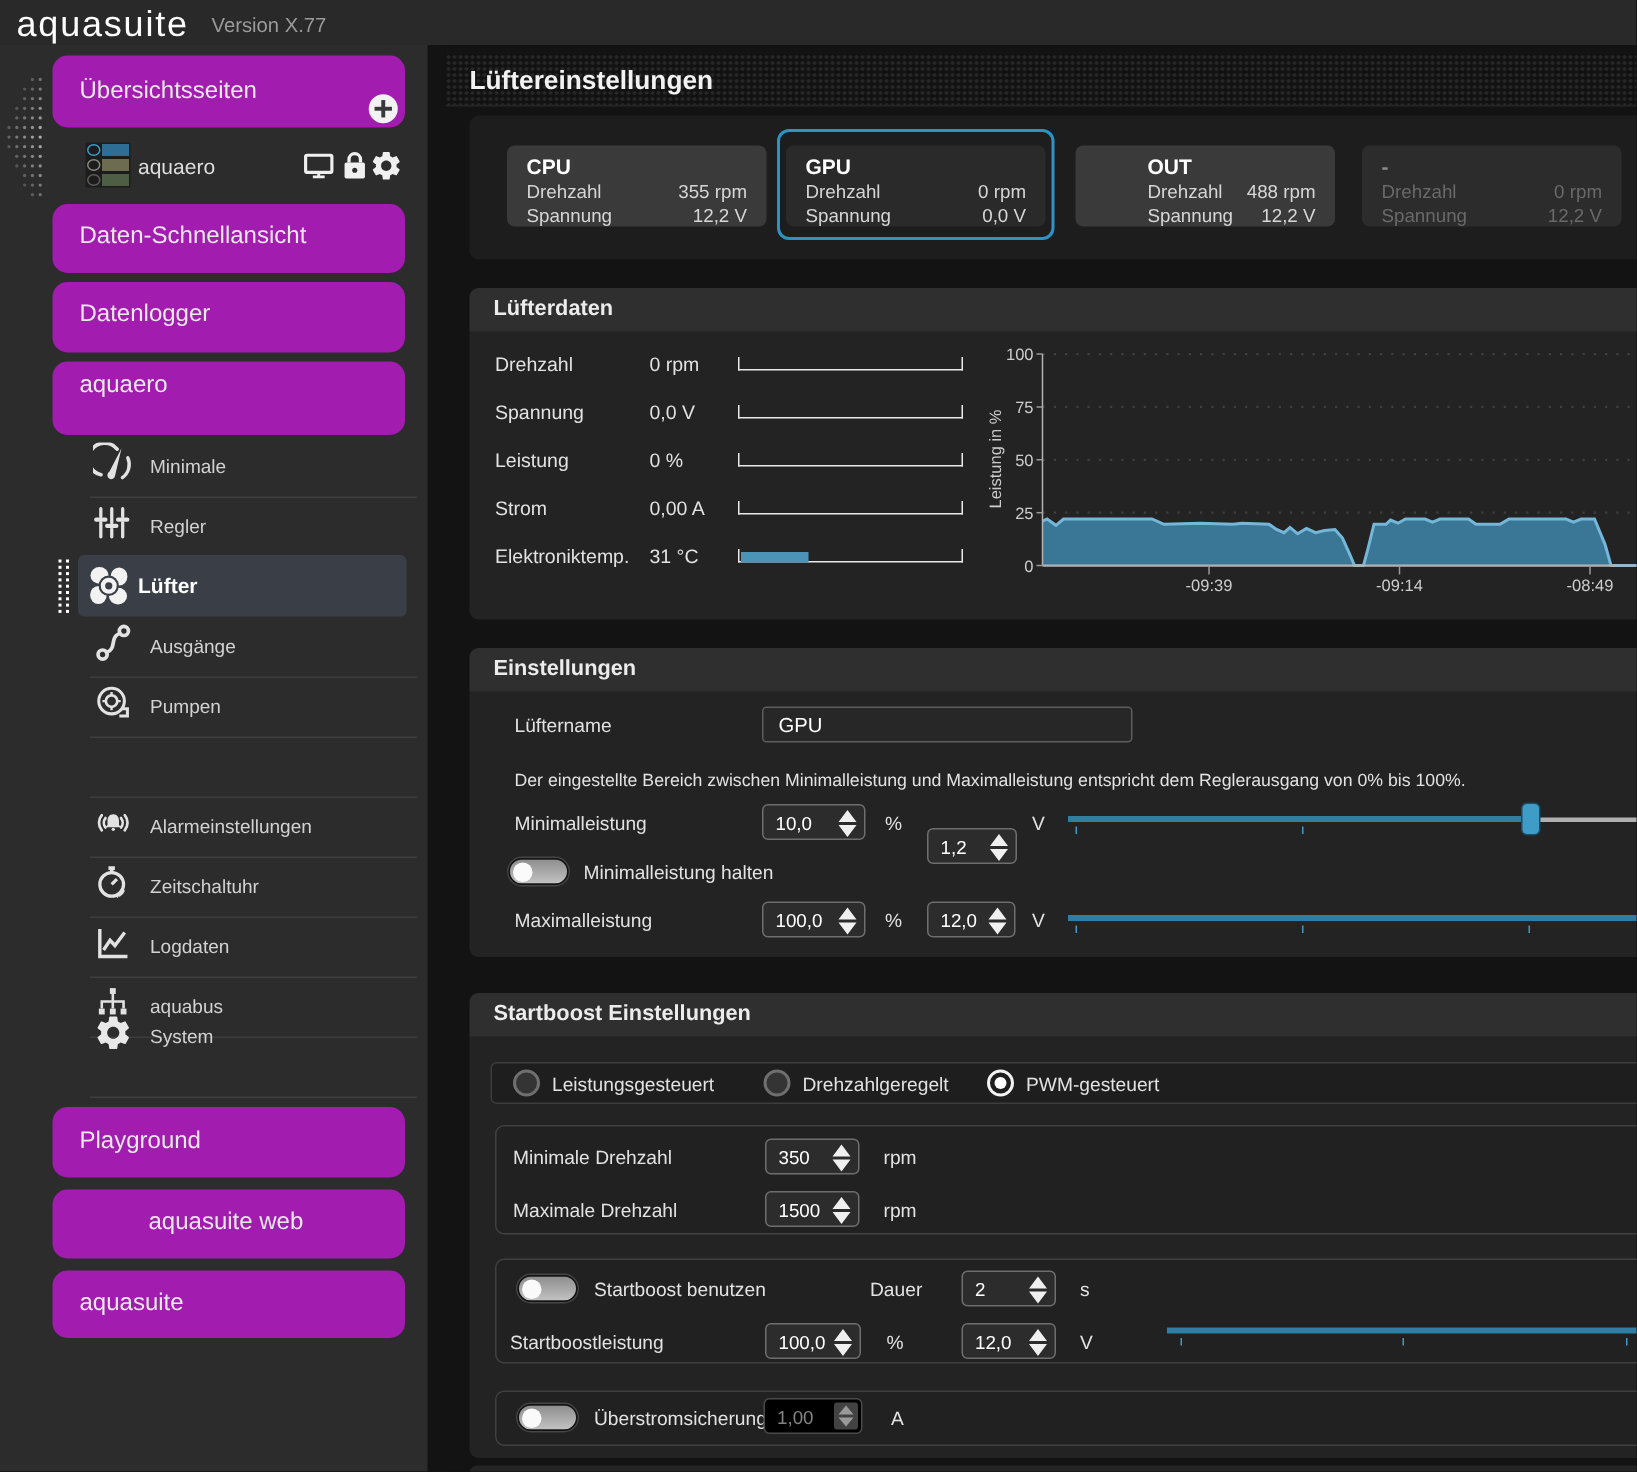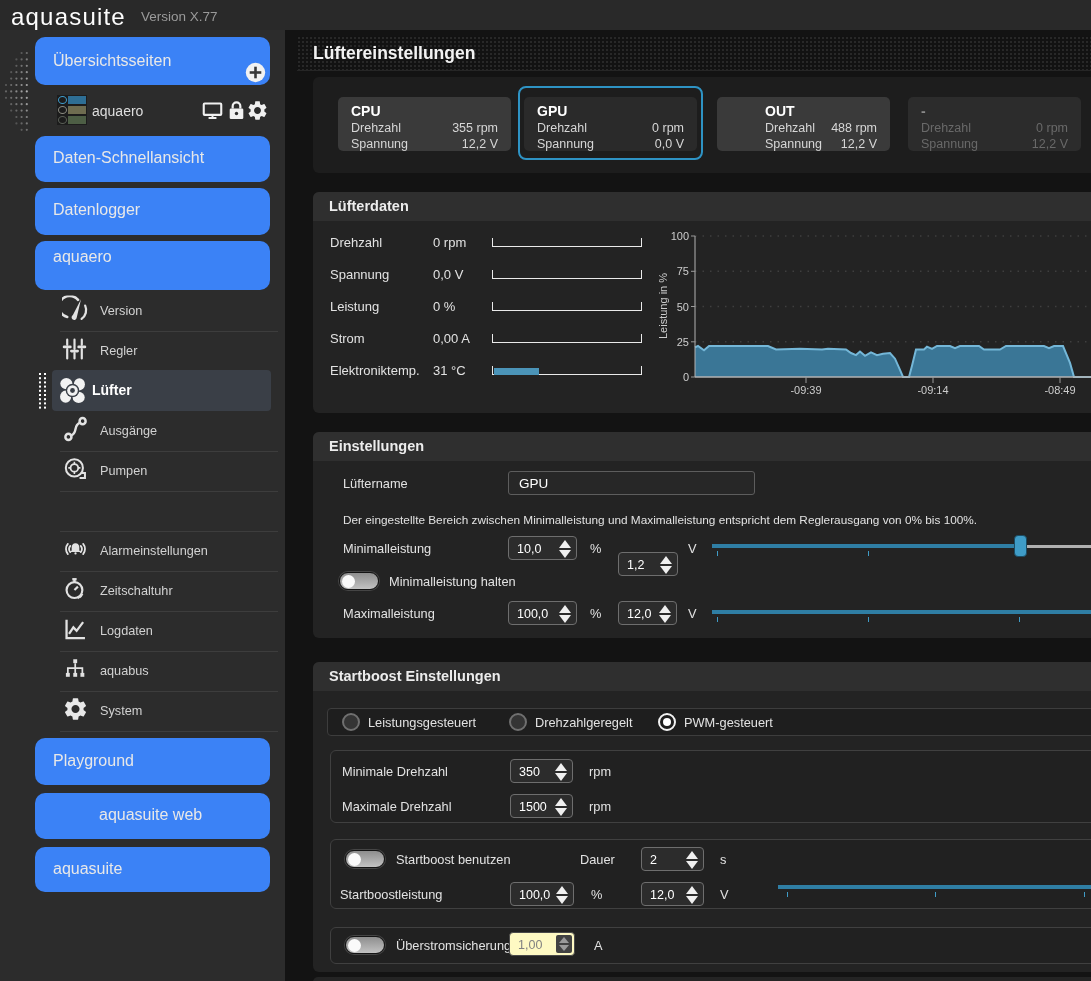--- a/index.html
+++ b/index.html
@@ -6,21 +6,21 @@
 html,body { width:1091px; height:981px; background:#131313; overflow:hidden;
   font-family:"Liberation Sans", sans-serif; position:relative; color:#e0e0e0; }
 .abs { position:absolute; }
 
 #topbar { position:absolute; left:0; top:0; width:1091px; height:30px; background:#292929; }
 #leftcol { position:absolute; left:0; top:30px; width:285px; height:951px; background:#2c2c2c; }
 #logo { position:absolute; left:11px; top:3px; font-size:24px; font-weight:400; color:#fdfdfd; letter-spacing:1.2px; }
 #ver { position:absolute; left:141px; top:9px; font-size:13.5px; color:#9a9a9a; }
 
 #sidebar { position:absolute; left:8px; top:31px; width:277px; height:947px; }
-.sbox { position:absolute; left:27px; width:235px; background:#3b82f6; border-radius:10px; }
+.sbox { position:absolute; left:27px; width:235px; background:#a21caf; border-radius:10px; }
 .sbox .t { position:absolute; left:18px; font-size:16px; color:#e8e8e8; }
 .subrow { position:absolute; left:27px; width:235px; height:40px; }
 .subrow .lbl { position:absolute; left:65px; top:50%; transform:translateY(-50%); font-size:12.7px; color:#d2d2d2; }
 .subrow .ic { position:absolute; left:27px; top:50%; transform:translateY(-50%); }
 .sep { position:absolute; left:52px; width:218px; height:1px; background:#3d3d3d; }
 #selrow { position:absolute; left:44px; top:339px; width:219px; height:41px; background:#3a3f47; border-radius:4px; }
 
 #main { position:absolute; left:297px; top:31px; width:794px; height:950px; background:#131313; }
 #titlestrip { position:absolute; left:0; top:5px; width:794px; height:35px; background:#121212;
   background-image:radial-gradient(circle, #282828 1px, rgba(0,0,0,0) 1.3px); background-size:4px 4px; border-bottom:1px solid #262626; }
@@ -49,21 +49,21 @@
 .toggle .knob { position:absolute; left:2px; top:1.5px; width:13px; height:13px; border-radius:50%; background:#fafafa; }
 .slider { position:absolute; height:22px; }
 .str { position:absolute; top:9px; height:4px; background:#2f7ea4; }
 .sgr { position:absolute; top:10px; height:3px; background:#b0b0b0; }
 .shandle { position:absolute; top:0; width:13px; height:22px; background:#3f9cc7; border:1px solid #1b4c63; border-radius:4px; }
 .stick { position:absolute; top:16px; width:1px; height:5px; background:#3f9cc7; }
 .radio { position:absolute; width:18px; height:18px; border-radius:50%; border:2px solid #6f6f6f; background:#343434; }
 .radio.on { border:2px solid #f2f2f2; background:#1d1d1d; }
 .radio.on::after { content:""; position:absolute; left:3px; top:3px; width:8px; height:8px; border-radius:50%; background:#ffffff; }
 .gbox { position:absolute; left:17px; width:1060px; border:1px solid #404040; border-radius:6px; background:#212121; }
-.spin.dis { border:1px solid #4a4a4a; background:#fef9c3; }
+.spin.dis { border:1px solid #4a4a4a; background:#000000; }
 .spin.dis .v { color:#828282; }
 .darr { position:absolute; right:2px; top:2px; width:16px; height:18px; background:#424242; border-radius:2px; }
 .dtri-u { display:block; position:absolute; left:3px; top:2px; width:0; height:0; border-left:5px solid rgba(0,0,0,0); border-right:5px solid rgba(0,0,0,0); border-bottom:6px solid #9a9a9a; }
 .dtri-d { display:block; position:absolute; left:3px; top:10px; width:0; height:0; border-left:5px solid rgba(0,0,0,0); border-right:5px solid rgba(0,0,0,0); border-top:6px solid #9a9a9a; }
 </style>
 </head>
 <body>
 <div id="leftcol"></div>
 <div id="topbar">
     <span id="logo">aquasuite</span>
@@ -119,21 +119,21 @@
   <div class="sep" style="top:620px;"></div>
   <div class="sep" style="top:660px;"></div>
   <div class="sep" style="top:700px;"></div>
 
   <div class="subrow" style="top:260px;">
       <span class="ic"><svg width="27" height="27" viewBox="0 0 24 24" fill="none" stroke="#e2e2e2" stroke-width="2.2" stroke-linecap="round">
           <path d="M4.7 19.1 A9.5 9.5 0 1 1 14.3 3.9"></path>
           <path d="M20.6 9 A9.5 9.5 0 0 1 17.4 20.8" stroke-width="2"></path>
           <path d="M16.9 3.4 L13.1 19.6 A2.3 2.3 0 1 1 9.7 17.4 Z" fill="#e2e2e2" stroke="none"></path>
         </svg></span>
-      <span class="lbl">Version</span>
+      <span class="lbl">Minimale</span>
     </div>
   <div class="subrow" style="top:300px;">
       <span class="ic"><svg width="25" height="25" viewBox="0 0 24 24" stroke="#e2e2e2" stroke-width="2.1" stroke-linecap="round">
           <path d="M5 3v5M5 12v9M12 3v9M12 16v5M19 3v5M19 12v9"></path>
           <path d="M2 10h6M9 14h6M16 10h6" stroke-width="2.6"></path>
         </svg></span>
       <span class="lbl">Regler</span>
     </div>
   <div id="selrow">
     <svg class="abs" style="left:-14px;top:2px;" width="12" height="37" viewBox="0 0 12 37">
@@ -224,21 +224,21 @@
             <rect x="3.6" y="15.6" width="3.6" height="3.6"></rect>
             <rect x="10.4" y="15.6" width="3.6" height="3.6"></rect>
             <rect x="17" y="15.6" width="3.6" height="3.6"></rect>
           </g>
           <g stroke="#e2e2e2" stroke-width="1.6" fill="none">
             <path d="M12.2 6.6v4.6M5.4 15.6v-4.4h13.4v4.4M12.2 11.2v4.4"></path>
           </g>
         </svg></span>
       <span class="lbl">aquabus</span>
     </div>
-  <div class="subrow" style="top:660px;">
+  <div class="subrow" style="top:640px;">
       <span class="ic"><svg width="27" height="27" viewBox="0 0 24 24" fill="#e8e8e8">
           <path d="M19.14,12.94c0.04-0.3,0.06-0.61,0.06-0.94c0-0.32-0.02-0.64-0.07-0.94l2.03-1.58c0.18-0.14,0.23-0.41,0.12-0.61 l-1.92-3.32c-0.12-0.22-0.37-0.29-0.59-0.22l-2.39,0.96c-0.5-0.38-1.03-0.7-1.62-0.94L14.4,2.81c-0.04-0.24-0.24-0.41-0.48-0.41 h-3.84c-0.24,0-0.43,0.17-0.47,0.41L9.25,5.35C8.66,5.59,8.12,5.92,7.63,6.29L5.24,5.33c-0.22-0.08-0.47,0-0.59,0.22L2.74,8.87 C2.62,9.08,2.66,9.34,2.86,9.48l2.03,1.58C4.84,11.36,4.8,11.69,4.8,12s0.02,0.64,0.07,0.94l-2.03,1.58 c-0.18,0.14-0.23,0.41-0.12,0.61l1.92,3.32c0.12,0.22,0.37,0.29,0.59,0.22l2.39-0.96c0.5,0.38,1.03,0.7,1.62,0.94l0.36,2.54 c0.05,0.24,0.24,0.41,0.48,0.41h3.84c0.24,0,0.44-0.17,0.47-0.41l0.36-2.54c0.59-0.24,1.13-0.56,1.62-0.94l2.39,0.96 c0.22,0.08,0.47,0,0.59-0.22l1.92-3.32c0.12-0.22,0.07-0.47-0.12-0.61L19.14,12.94z M12,15.6c-1.98,0-3.6-1.62-3.6-3.6 s1.62-3.6,3.6-3.6s3.6,1.62,3.6,3.6S13.98,15.6,12,15.6z"></path>
         </svg></span>
       <span class="lbl">System</span>
     </div>
 
   <div class="sbox" style="top:707px;height:47px;">
       <span class="t" style="top:14px;">Playground</span>
     </div>
   <div class="sbox" style="top:762px;height:46px;">

